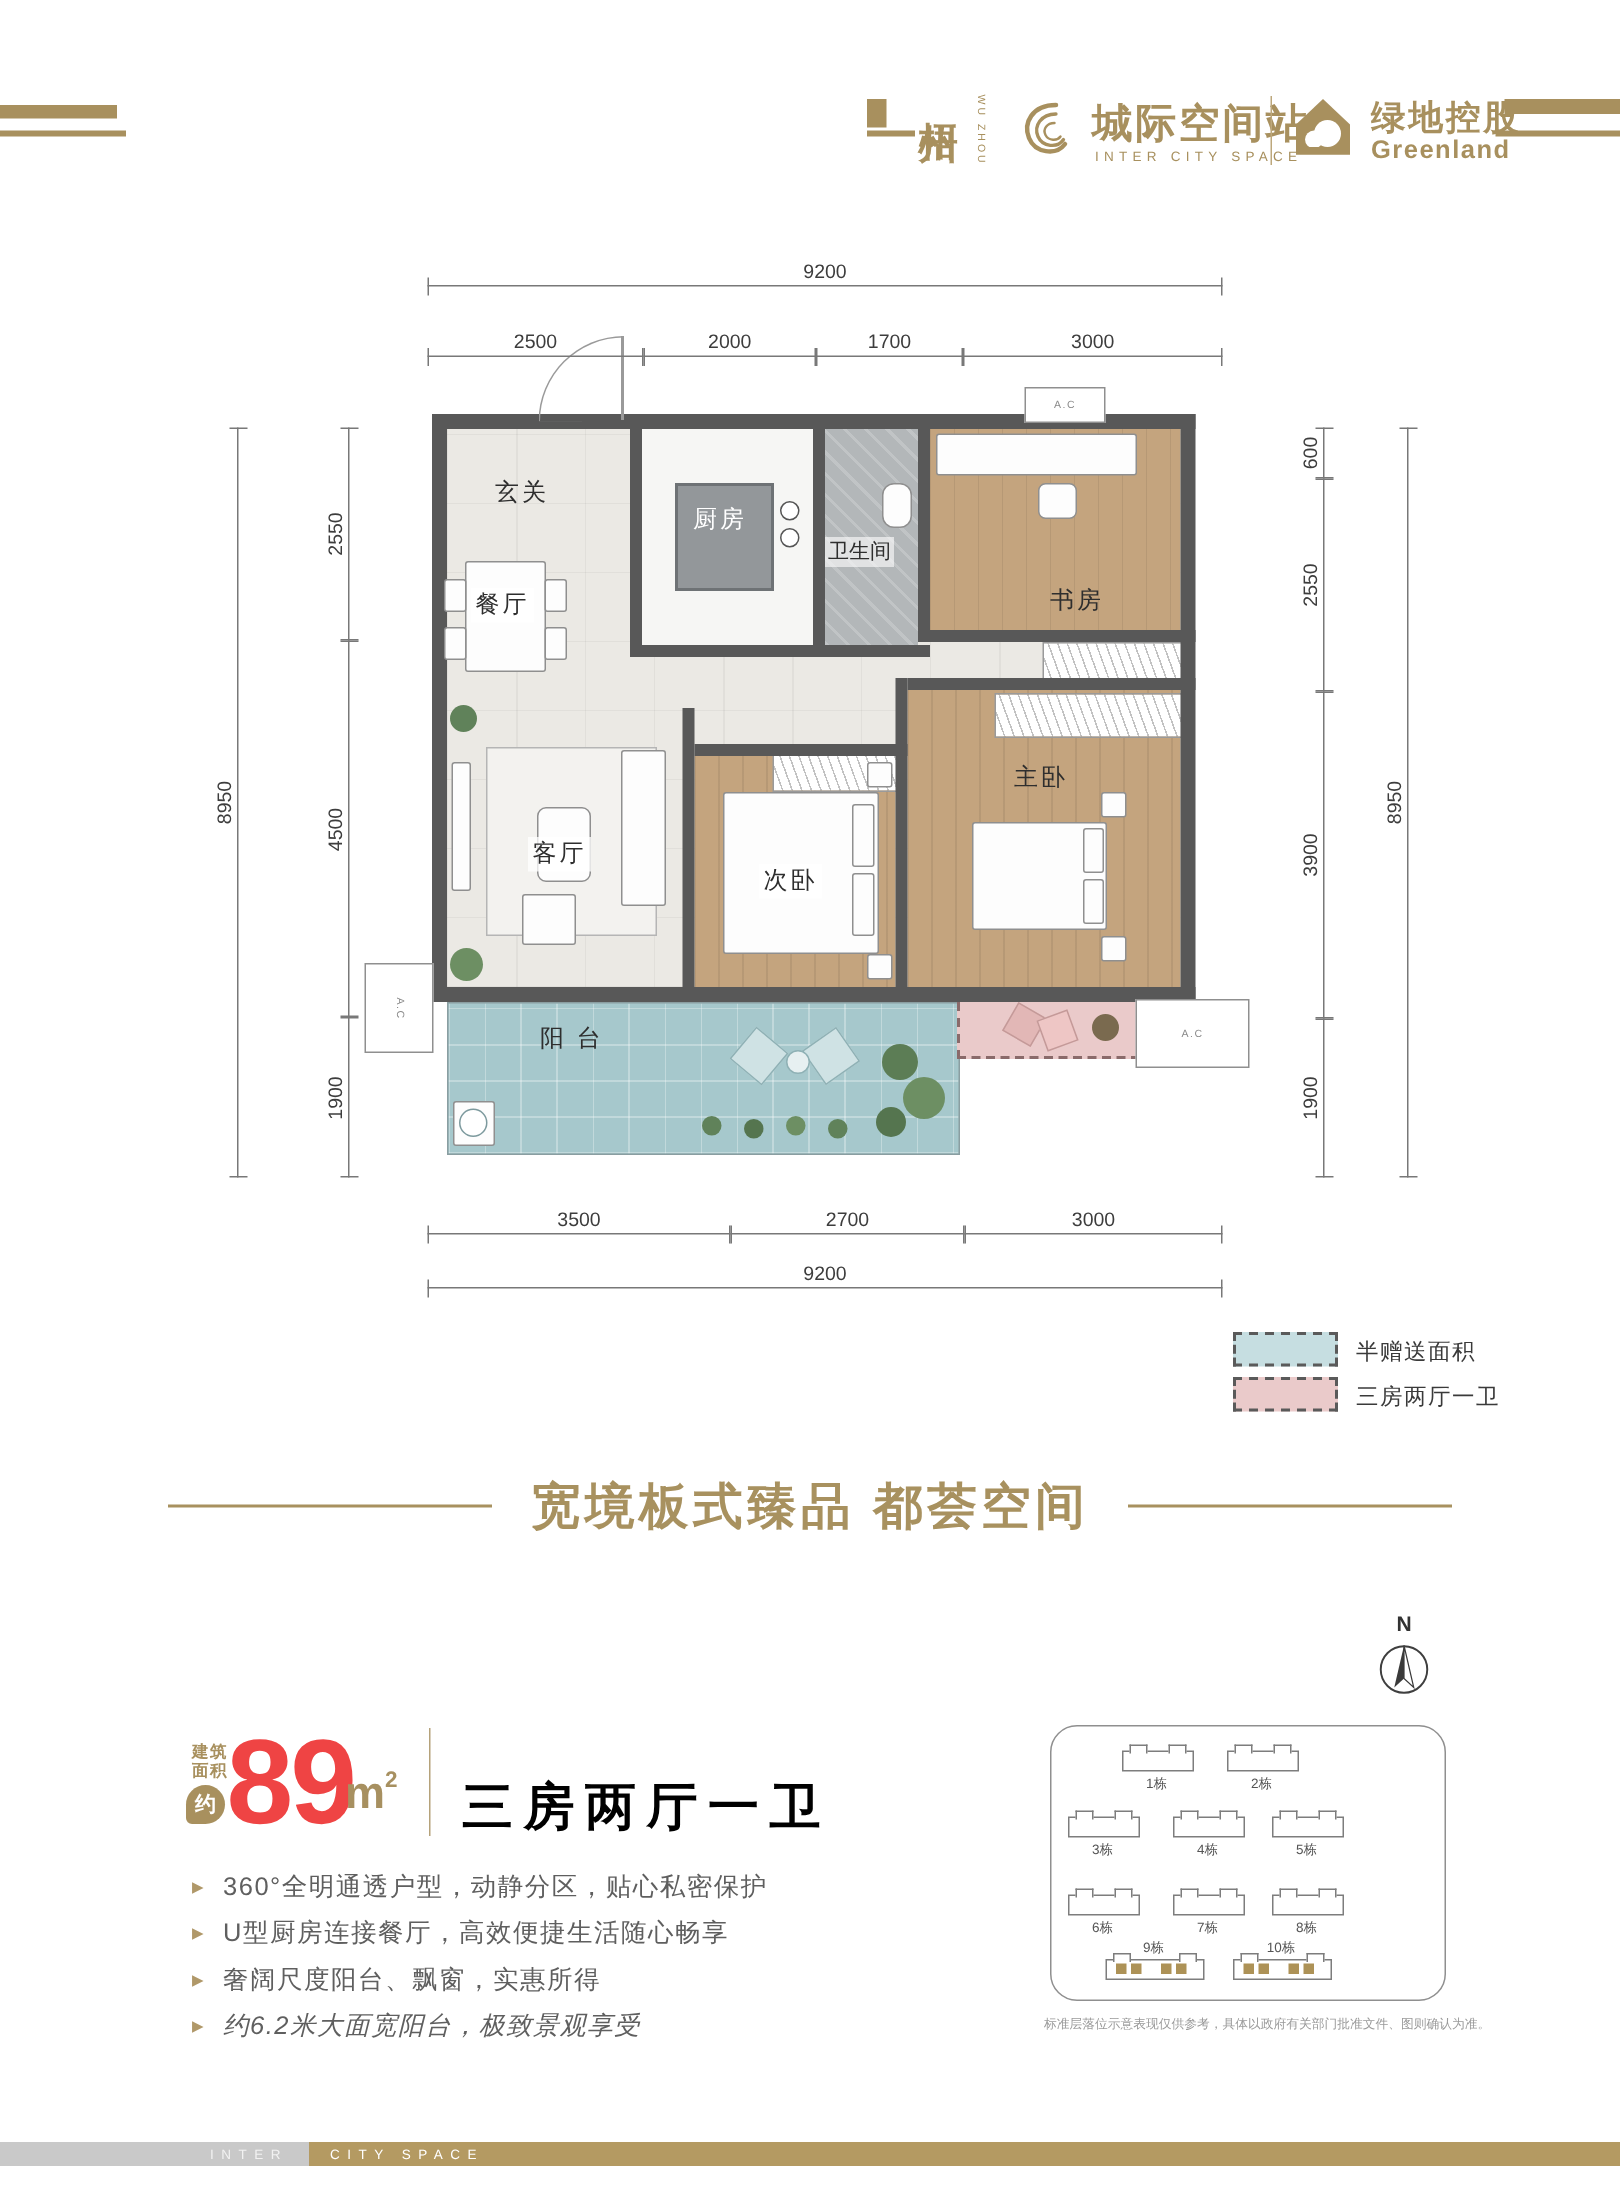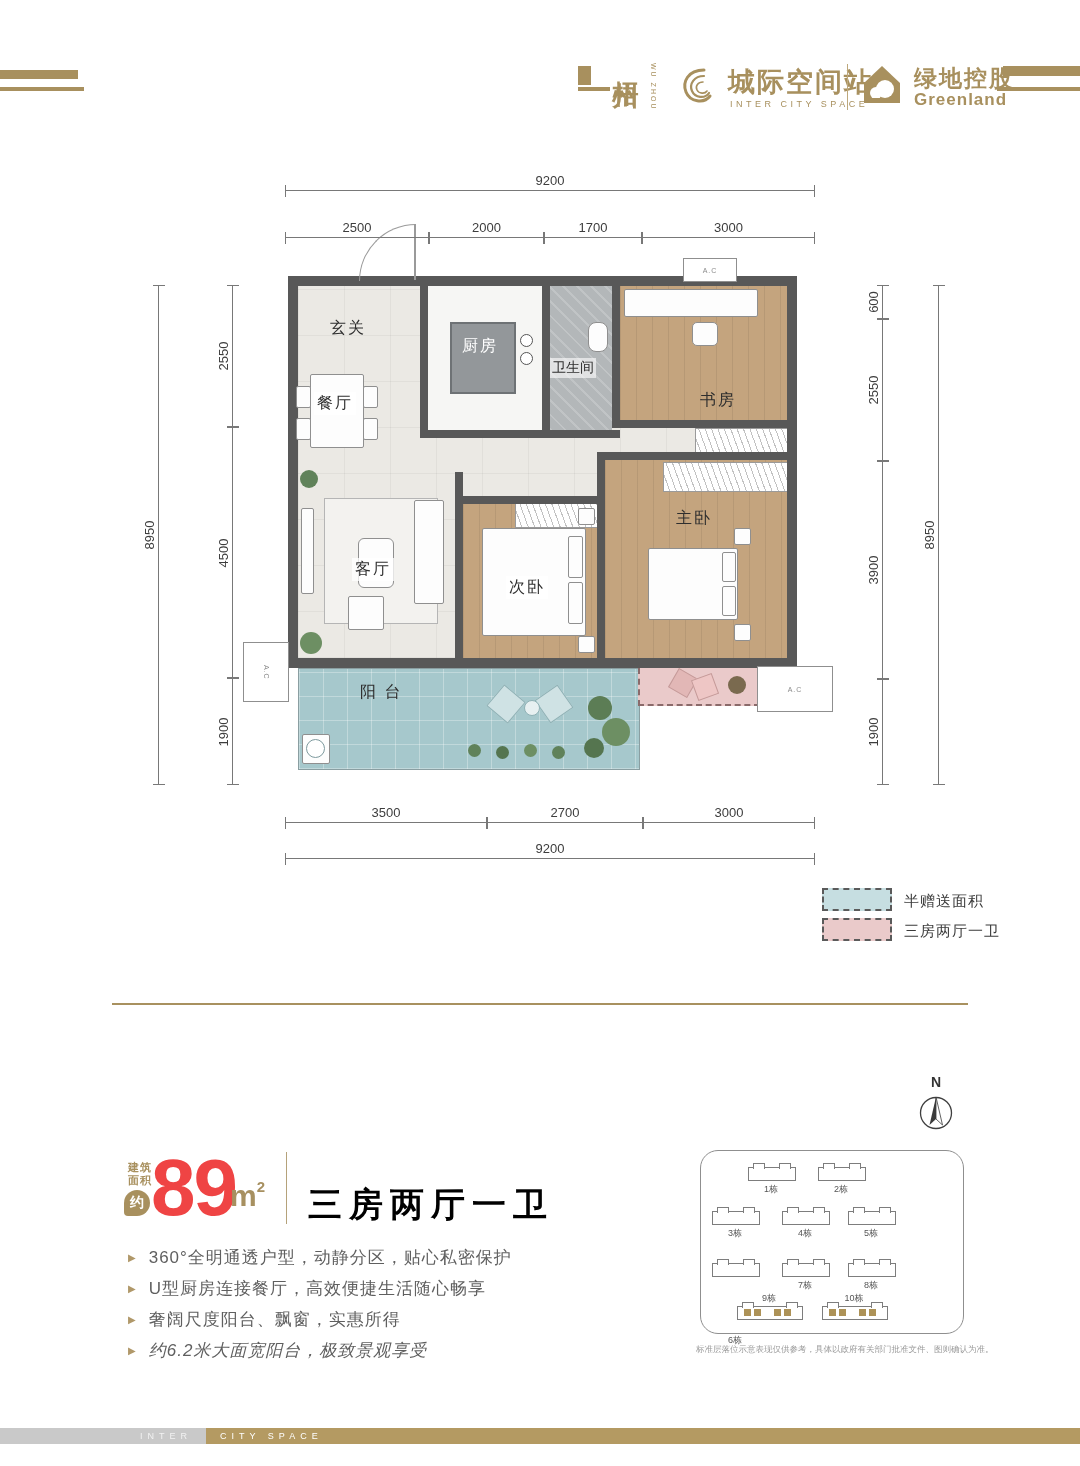--- a/index.html
+++ b/index.html
@@ -253,20 +253,21 @@
       </div>
 
     <div class="swatch" style="left:822px;top:888px;background:#c6dee1;"></div>
     <div class="legend-label" style="left:904px;top:892px;">半赠送面积</div>
     <div class="swatch" style="left:822px;top:918px;background:#eacaca;"></div>
     <div class="legend-label" style="left:904px;top:922px;">三房两厅一卫</div>
   </div>
 
   <div class="headline-row" style="left:112px;top:982px;width:856px;height:44px;">
     <div class="rule"></div>
+    <div class="txt">宽境板式臻品 都荟空间</div>
     <div class="rule"></div>
   </div>
 
   <div>
     <div class="abs gold" style="left:128px;top:1160px;font-size:11px;font-weight:bold;letter-spacing:1px;">建筑</div>
     <div class="abs gold" style="left:128px;top:1173px;font-size:11px;font-weight:bold;letter-spacing:1px;">面积</div>
     <div class="abs" style="left:124px;top:1190px;width:26px;height:26px;background:#a8905e;color:#fff;font-size:14px;font-weight:bold;border-radius:50% 50% 50% 4px;display:flex;align-items:center;justify-content:center;">约</div>
     <div class="abs" style="left:151px;top:1148px;font-size:80px;font-weight:bold;color:#ef4444;line-height:1;letter-spacing:-2px;">89</div>
     <div class="abs" style="left:230px;top:1178px;font-size:30px;color:#a79060;font-weight:bold;"><span>m</span><span style="font-size:15px;vertical-align:14px;">2</span></div>
     <div class="abs" style="left:286px;top:1152px;width:1px;height:72px;background:#b5a27a;"></div>
@@ -293,21 +294,21 @@
     <div class="bldg-label" style="left:748px;top:1183px;width:46px;">1栋</div>
     <div class="bldg" style="left:818px;top:1167px;"></div>
     <div class="bldg-label" style="left:818px;top:1183px;width:46px;">2栋</div>
     <div class="bldg" style="left:712px;top:1211px;"></div>
     <div class="bldg-label" style="left:712px;top:1227px;width:46px;">3栋</div>
     <div class="bldg" style="left:782px;top:1211px;"></div>
     <div class="bldg-label" style="left:782px;top:1227px;width:46px;">4栋</div>
     <div class="bldg" style="left:848px;top:1211px;"></div>
     <div class="bldg-label" style="left:848px;top:1227px;width:46px;">5栋</div>
     <div class="bldg" style="left:712px;top:1263px;"></div>
-    <div class="bldg-label" style="left:712px;top:1334px;width:46px;">6栋</div>
+    <div class="bldg-label" style="left:712px;top:1279px;width:46px;">6栋</div>
     <div class="bldg" style="left:782px;top:1263px;"></div>
     <div class="bldg-label" style="left:782px;top:1279px;width:46px;">7栋</div>
     <div class="bldg" style="left:848px;top:1263px;"></div>
     <div class="bldg-label" style="left:848px;top:1279px;width:46px;">8栋</div>
     <div class="bldg-label" style="left:737px;top:1292px;width:64px;">9栋</div>
     <div class="bldg" style="left:737px;top:1306px;width:64px;">
       <span class="unit" style="left:6px;"></span>
       <span class="unit" style="left:16px;"></span>
       <span class="unit" style="left:36px;"></span>
       <span class="unit" style="left:46px;"></span>

